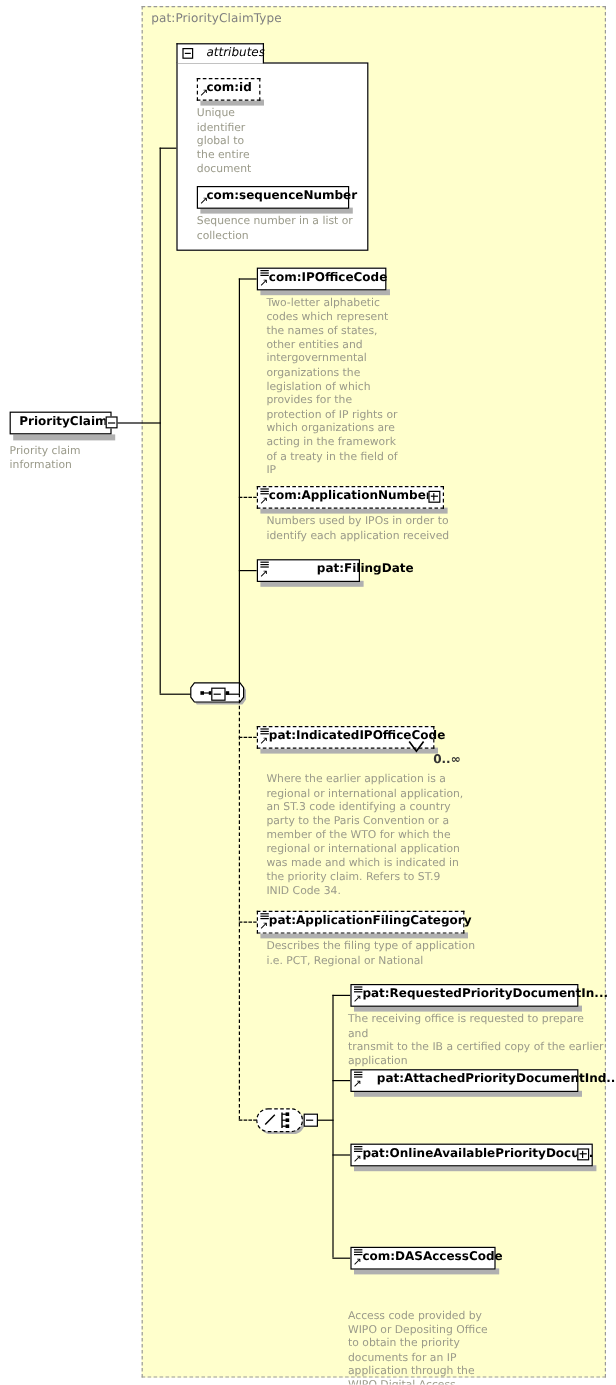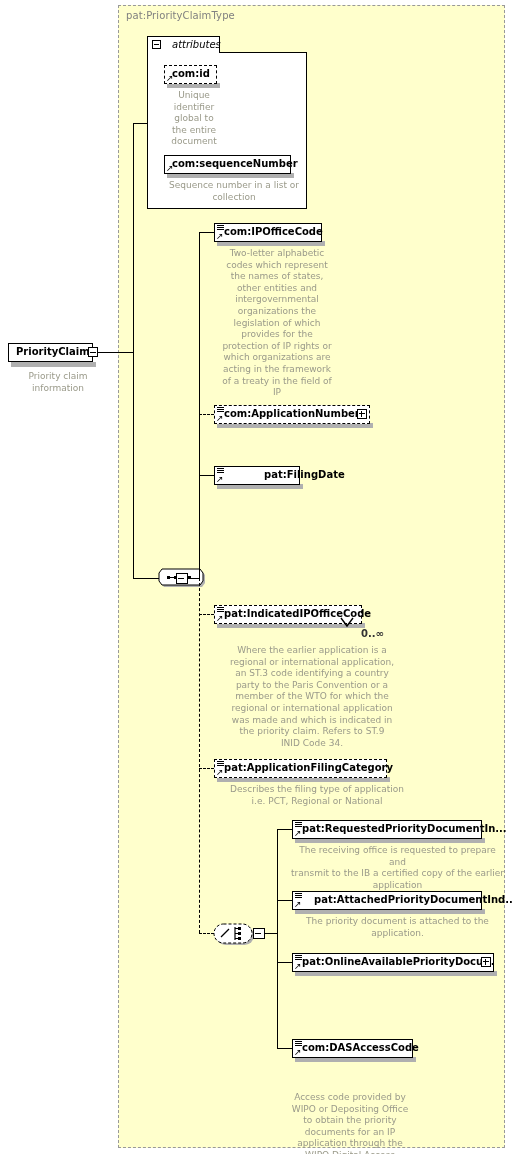--- a/index.html
+++ b/index.html
@@ -1,19 +1,19 @@
 <!DOCTYPE html>
 <html><head>
 <meta charset="utf-8">
 <style>
   html,body{margin:0;padding:0;background:#fff;}
   body{width:513px;height:1154px;position:relative;
        font-family:"DejaVu Sans","Liberation Sans",sans-serif;
        -webkit-font-smoothing:none;}
-  #stage{position:absolute;left:0;top:0;width:513px;height:1154px;overflow:hidden;background:#fff;text-align:center;}
+  #stage{position:absolute;left:0;top:0;width:513px;height:1154px;overflow:hidden;background:#fff;}
 
   
   .type-box{position:absolute;left:118px;top:5px;width:387px;height:1143px;
             background:#ffffcc;border:1px dashed #999;box-sizing:border-box;}
   .type-title{position:absolute;left:126px;top:10px;font-size:10px;color:#808080;
               letter-spacing:.1px;white-space:nowrap;}
 
   
   .attr-box{position:absolute;left:147px;top:52px;width:160px;height:157px;
             background:#fff;border:1px solid #000;box-sizing:border-box;}
@@ -158,20 +158,22 @@
   <div class="shadow" style="left:217px;top:423px;width:156px;height:5px;"></div>
   <div class="node dashed" style="left:214px;top:405px;width:156px;"></div>
   <div class="eglyph" style="left:217px;top:407px;">
       <i></i>
       <i></i>
       <i></i>
     </div>
   <span class="aglyph" style="left:216px;top:414px;">↗</span>
   <div class="nlabel" style="left:224px;top:408px;">com:ApplicationNumber</div>
   <div class="plusbox" style="left:357px;top:409px;"></div>
+  <div class="doc" style="left:222px;top:430px;width:180px;">Numbers used by IPOs in order to
+identify each application received</div>
 
   <div class="ln h" style="left:199px;top:475px;width:15px;"></div>
   <div class="shadow" style="left:217px;top:484px;width:86px;height:5px;"></div>
   <div class="node" style="left:214px;top:466px;width:86px;"></div>
   <div class="eglyph" style="left:217px;top:468px;">
       <i></i>
       <i></i>
       <i></i>
     </div>
   <span class="aglyph" style="left:216px;top:475px;">↗</span>
@@ -249,22 +251,20 @@
   <div class="ln h" style="left:277px;top:900px;width:15px;"></div>
   <div class="shadow" style="left:295px;top:909px;width:190px;height:5px;"></div>
   <div class="node" style="left:292px;top:891px;width:190px;"></div>
   <div class="eglyph" style="left:295px;top:893px;">
       <i></i>
       <i></i>
       <i></i>
     </div>
   <span class="aglyph" style="left:294px;top:900px;">↗</span>
   <div class="nlabel" style="left:302px;top:894px;margin-left:12px;">pat:AttachedPriorityDocumentInd...</div>
-  <div class="doc" style="left:290px;top:916px;width:215px;">The priority document is attached to the
-application.</div>
 
   <div class="ln h" style="left:277px;top:962px;width:15px;"></div>
   <div class="shadow" style="left:295px;top:971px;width:202px;height:5px;"></div>
   <div class="node" style="left:292px;top:953px;width:202px;"></div>
   <div class="eglyph" style="left:295px;top:955px;">
       <i></i>
       <i></i>
       <i></i>
     </div>
   <span class="aglyph" style="left:294px;top:962px;">↗</span>

